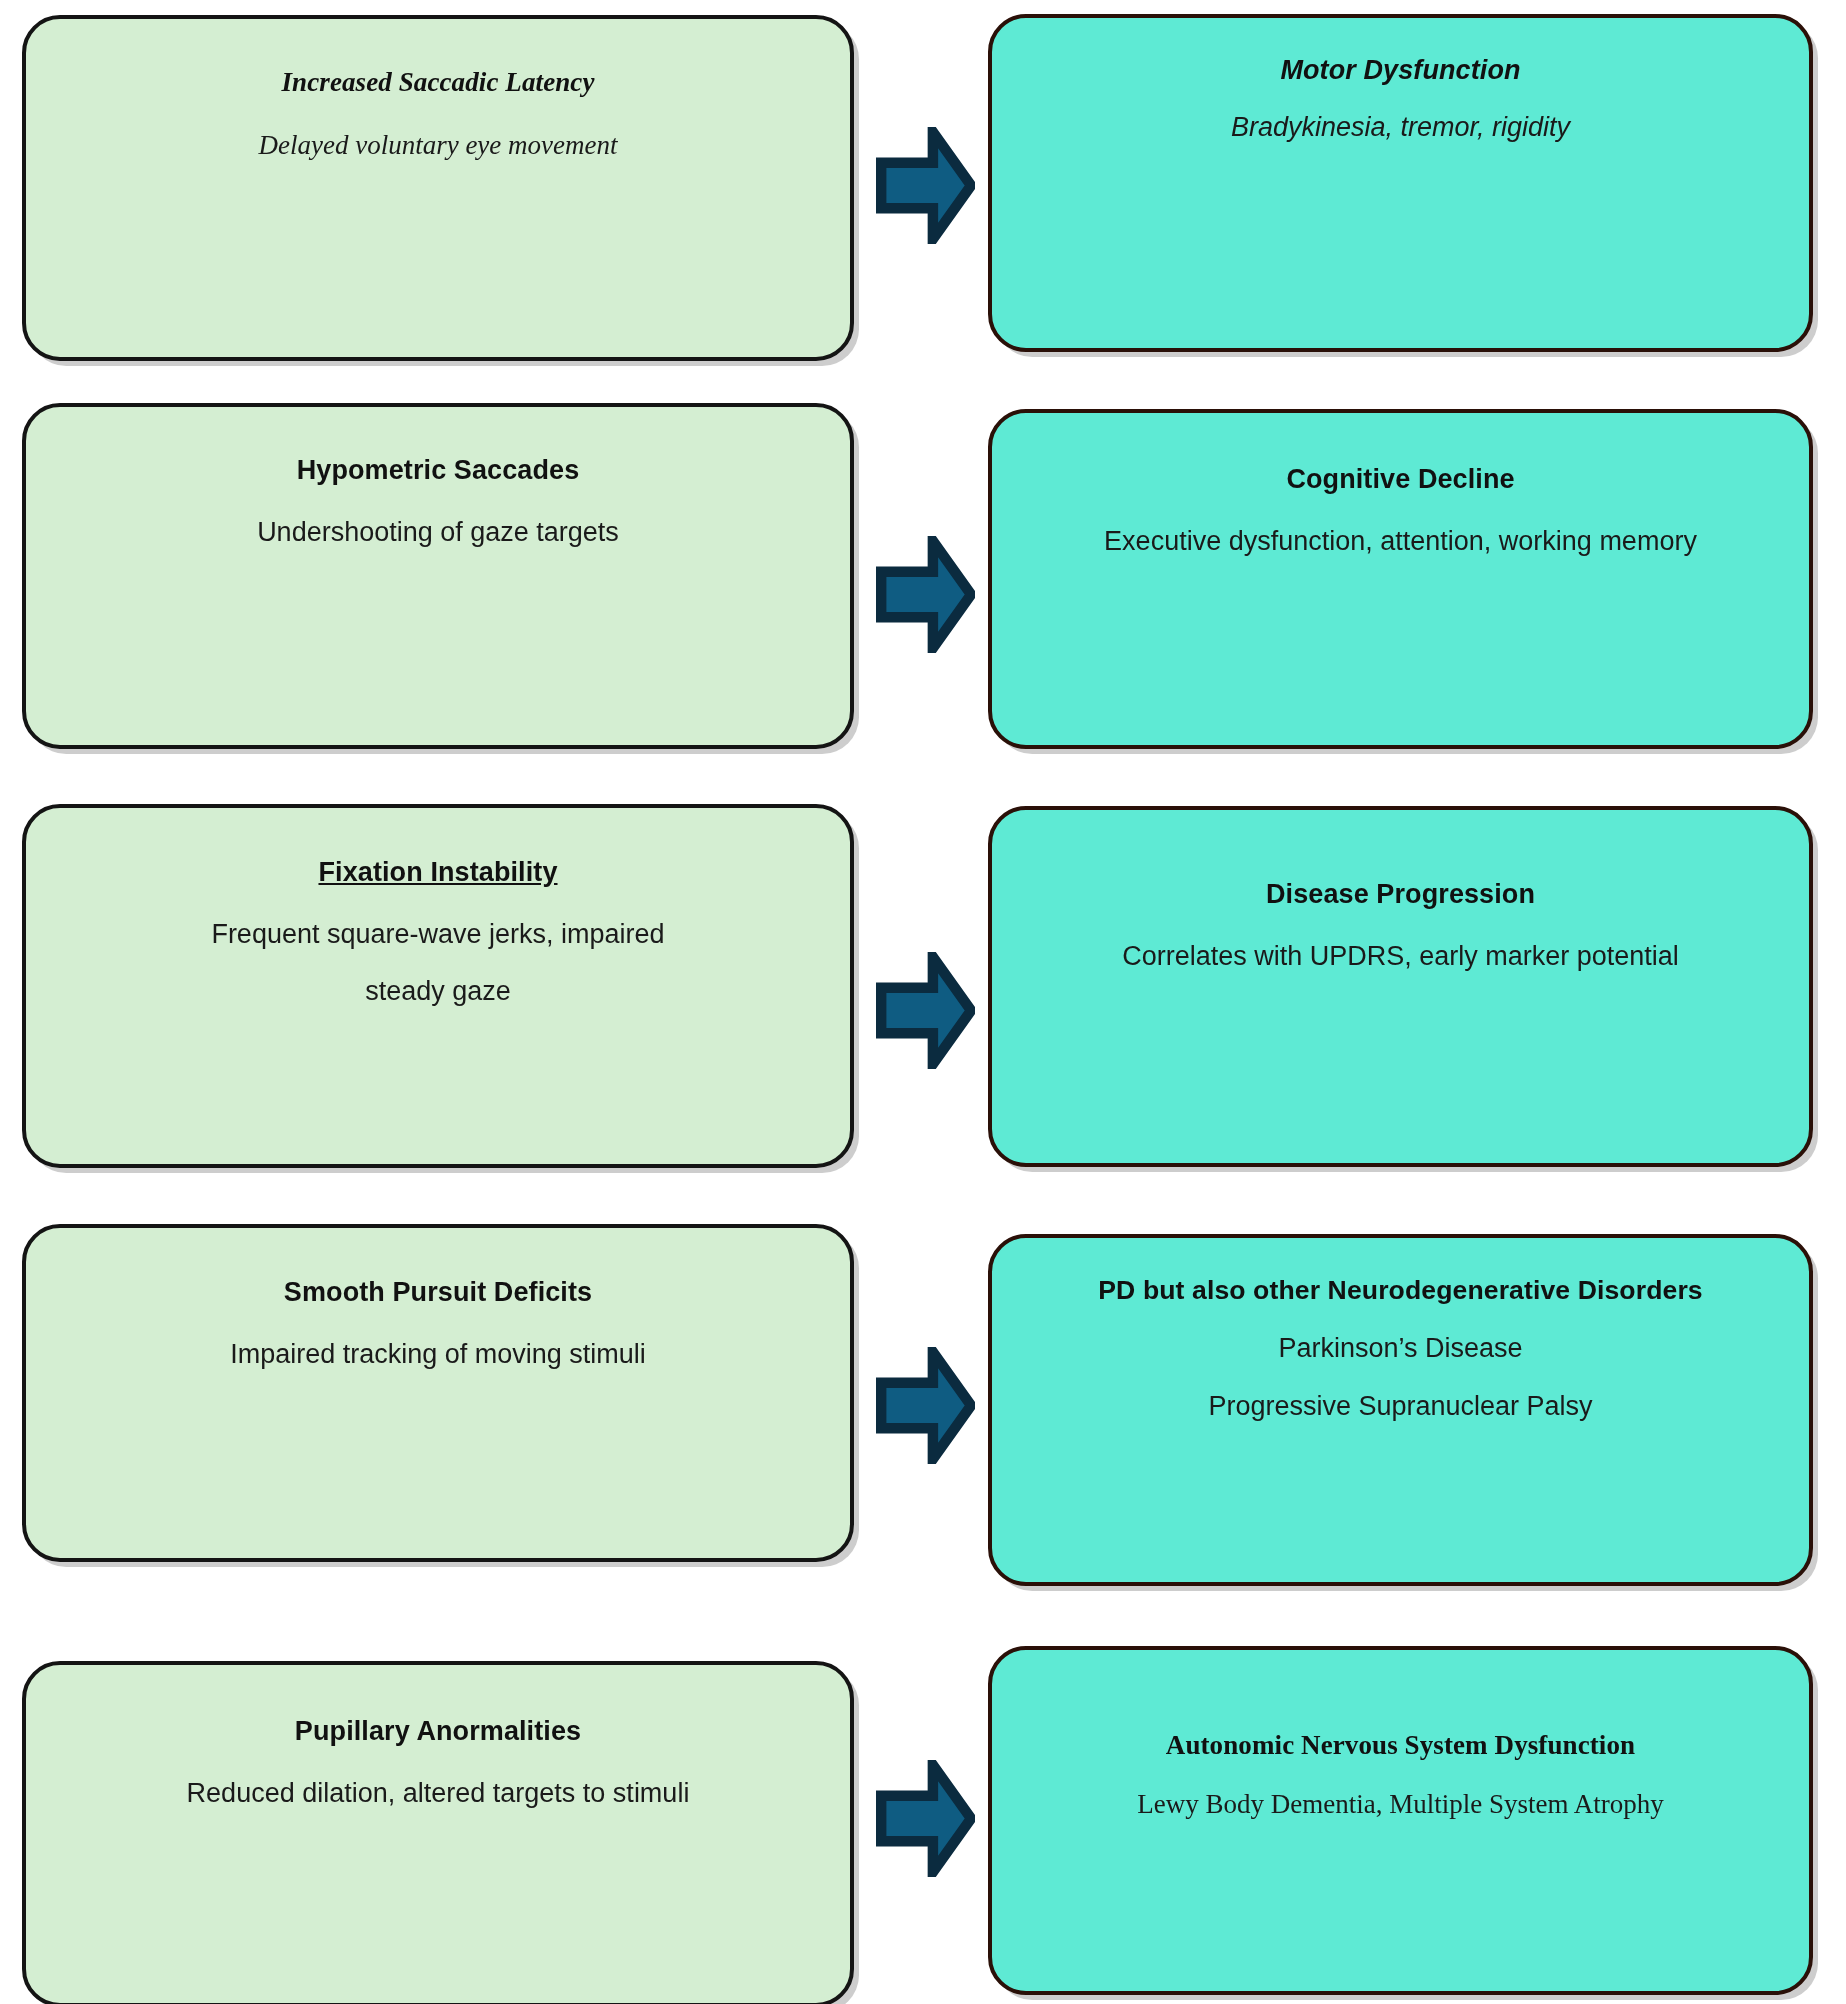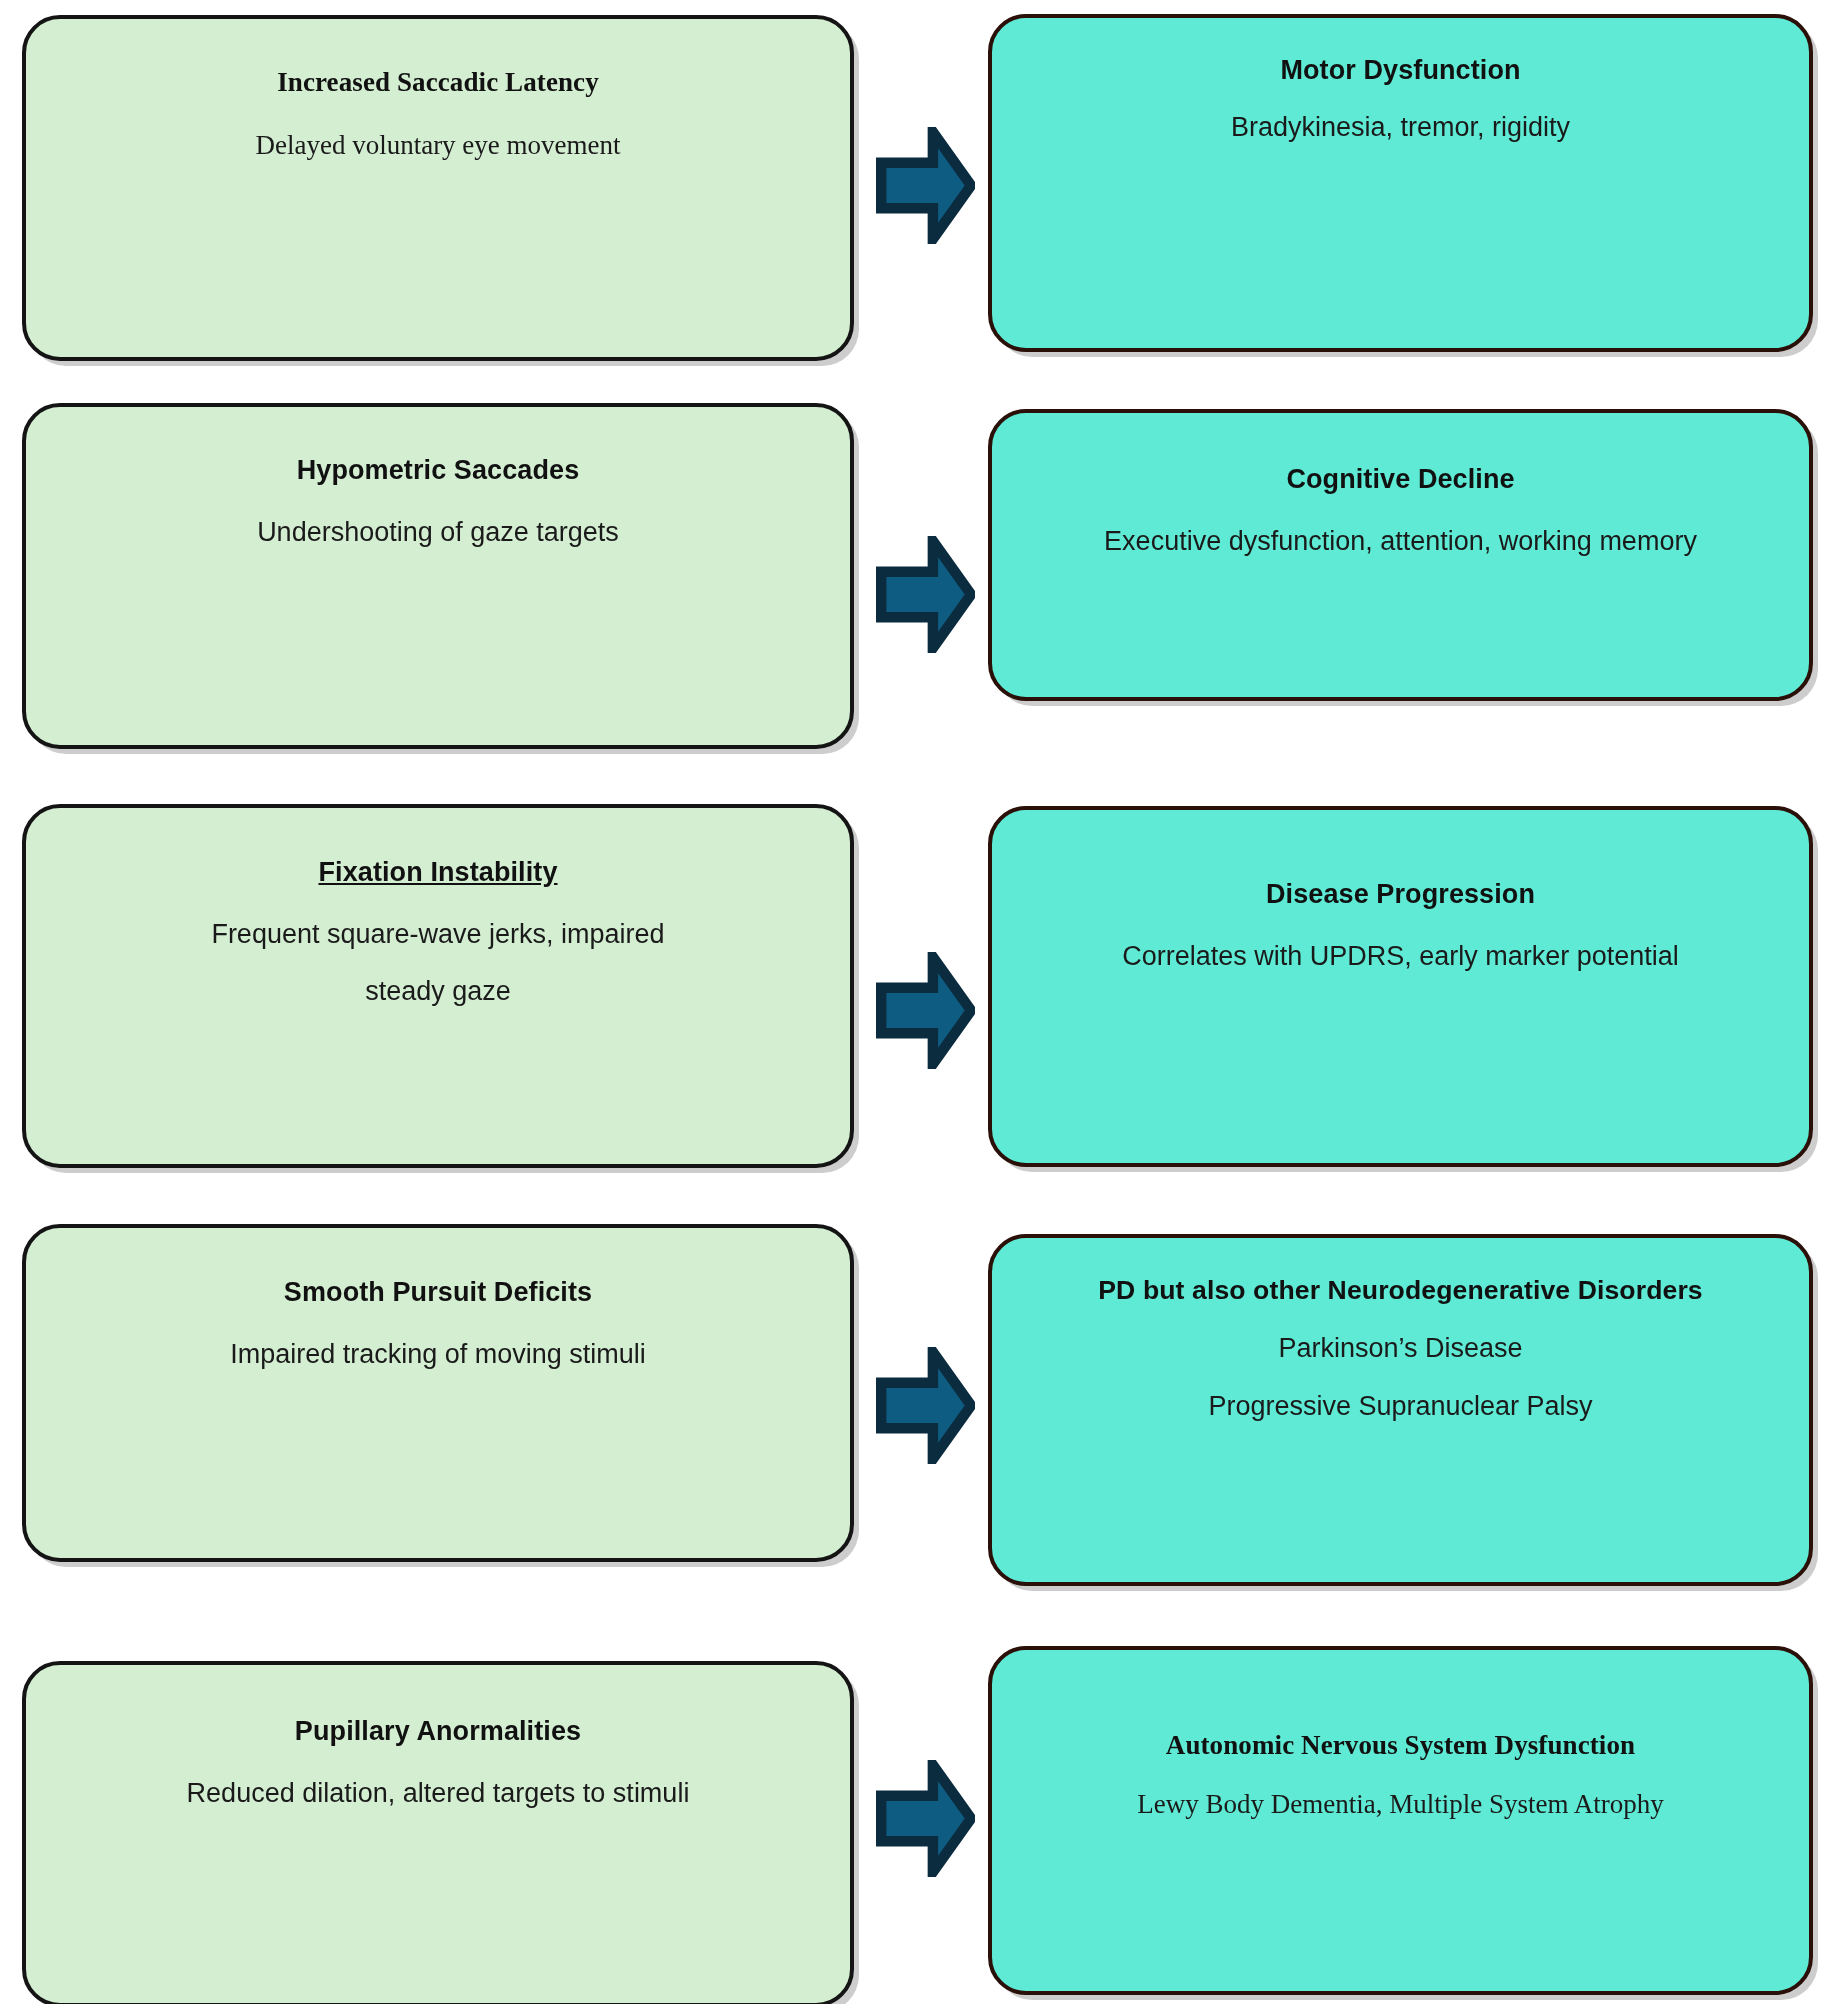--- a/index.html
+++ b/index.html
@@ -67,21 +67,21 @@
     width: 99px;
     height: 117px;
   }
   .arrow svg { display: block; width: 100%; height: 100%; }
 </style>
 </head>
 <body>
 
 <div id="diagram">
 
-  <div class="row" style="top:0px;height:383px;">
+  <div class="row" style="top:0px;height:383px;font-style:italic;">
     <div class="node left" style="top:15.4px;height:346px;padding-top:48px;">
       <div class="node-title t-serif" style="font-size:27px;">Increased Saccadic Latency</div>
       <div class="node-line t-serif" style="font-size:27px;margin-top:32px;">Delayed voluntary eye movement</div>
     </div>
 
     <div class="arrow" style="left:876px;top:127px;">
       <svg viewBox="0 0 160 190">
         <polygon points="8,58 92,58 92,8 154,95 92,182 92,132 8,132" fill="#0f5c82" stroke="#0b2b3f" stroke-width="17" stroke-linejoin="miter"></polygon>
       </svg>
     </div>
@@ -97,21 +97,21 @@
       <div class="node-title t-sans" style="font-size:27px;">Hypometric Saccades</div>
       <div class="node-line t-sans" style="font-size:27px;margin-top:31px;">Undershooting of gaze targets</div>
     </div>
 
     <div class="arrow" style="left:876px;top:153px;">
       <svg viewBox="0 0 160 190">
         <polygon points="8,58 92,58 92,8 154,95 92,182 92,132 8,132" fill="#0f5c82" stroke="#0b2b3f" stroke-width="17" stroke-linejoin="miter"></polygon>
       </svg>
     </div>
 
-    <div class="node right" style="top:26px;height:292px;padding-top:51px;">
+    <div class="node right" style="top:26px;height:340px;padding-top:51px;">
       <div class="node-title t-sans" style="font-size:27px;">Cognitive Decline</div>
       <div class="node-line t-sans" style="font-size:27px;margin-top:31px;">Executive dysfunction, attention, working memory</div>
     </div>
   </div>
 
   <div class="row" style="top:790px;height:420px;">
     <div class="node left" style="top:13.6px;height:364px;padding-top:49px;">
       <div class="node-title t-sans" style="font-size:27px;text-decoration:underline;">Fixation Instability</div>
       <div class="node-line t-sans" style="font-size:27px;margin-top:31px;">Frequent square-wave jerks, impaired</div>
       <div class="node-line t-sans" style="font-size:27px;margin-top:26px;">steady gaze</div>

